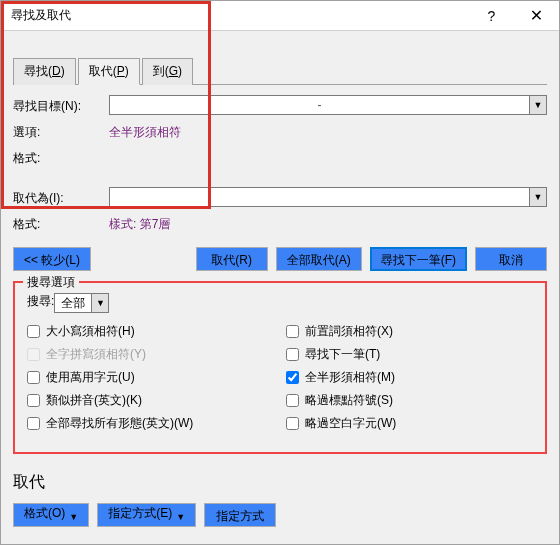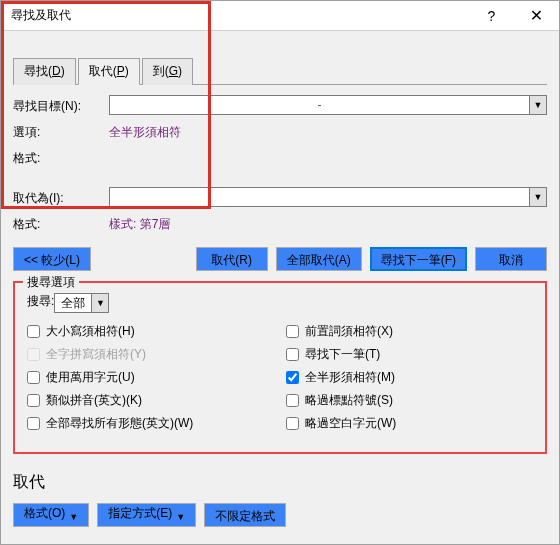--- a/index.html
+++ b/index.html
@@ -319,18 +319,18 @@
       <div class="label">取代</div>
       <div class="replace-btns">
         <button class="btn-std btn-dd">
           <span>格式(O)</span>
           <span class="arrow">▼</span>
         </button>
         <button class="btn-std btn-dd">
           <span>指定方式(E)</span>
           <span class="arrow">▼</span>
         </button>
-        <button class="btn-std">不限定格式</button>
+        <button class="btn-std">指定方式</button>
       </div>
     </div>
 
   </div>
 </div>
 
 </body></html>

